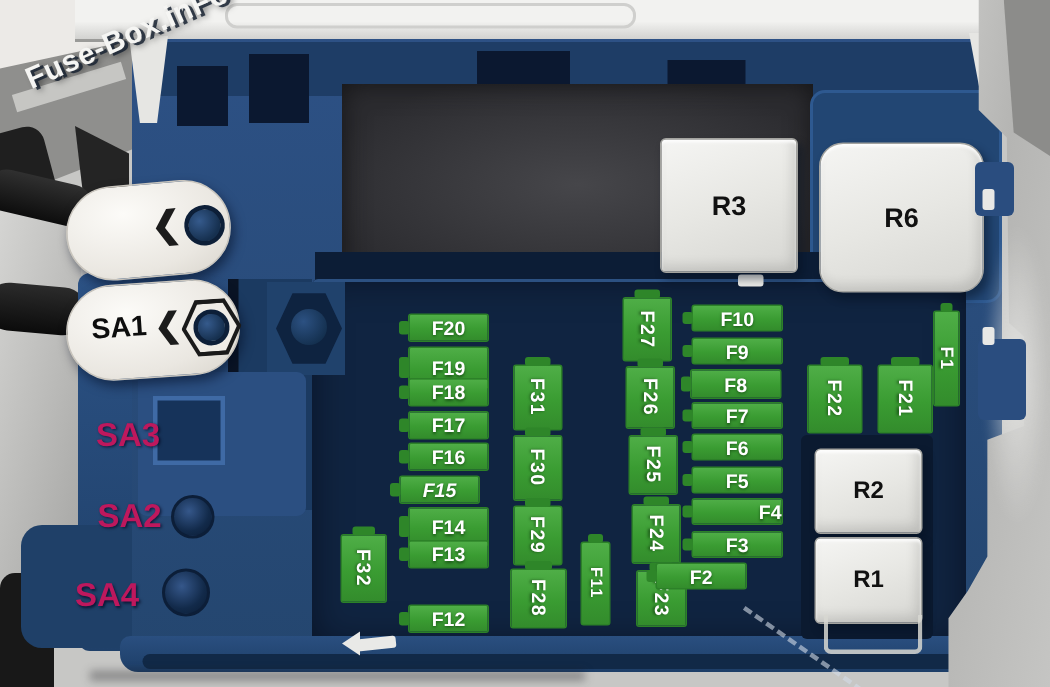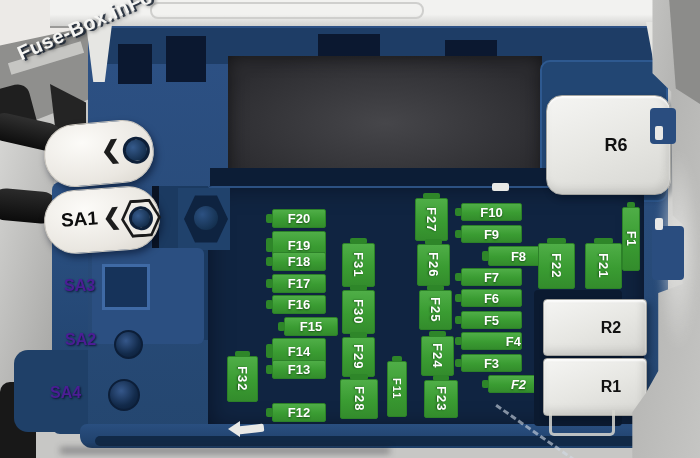--- a/index.html
+++ b/index.html
@@ -20,24 +20,24 @@
   .fuse.v::before{content:"";position:absolute;top:-6px;left:24%;height:6px;width:52%;
         background:#2e8629;border-radius:2px;}
 
   
   .relay{position:absolute;display:flex;align-items:center;justify-content:center;
         font-weight:bold;font-size:18px;color:#111;
         background:linear-gradient(160deg,#f5f5f3 0%,#e7e7e3 50%,#d6d6d2 100%);
         border:1px solid #a3a39f;border-radius:4px;
         box-shadow:inset 0 2px 2px rgba(255,255,255,.85),inset -3px -4px 8px rgba(0,0,0,.12),
                    3px 4px 6px rgba(5,15,30,.45);}
-  .relay.rounded{border-radius:16px;padding-left:15px;}
-  .relay.small{font-size:16px;padding-left:32px;}
-
-  .sa-label{position:absolute;color:#4c1d95;font-weight:bold;font-size:16px;
+  .relay.rounded{border-radius:16px;}
+  .relay.small{font-size:16px;}
+
+  .sa-label{position:absolute;color:#be185d;font-weight:bold;font-size:22px;
         text-shadow:1px 1px 2px rgba(0,0,25,.65);}
 
   .oval{position:absolute;background:radial-gradient(ellipse at 35% 30%,#fcfbf8,#eae7e1 65%,#d9d5cd);
         border-radius:40px;border:1px solid #c9c5bd;
         box-shadow:2px 4px 7px rgba(0,10,30,.5);}
 
   .wm{position:absolute;left:14px;top:44px;transform:rotate(-24deg);transform-origin:left top;
       font-weight:bold;font-size:20px;letter-spacing:.5px;color:#f5f5f3;white-space:nowrap;
       text-shadow:2px 2px 0 rgba(25,35,50,.85),3px 3px 4px rgba(0,0,0,.5);}
 
@@ -83,40 +83,43 @@
   <div class="a" style="left:102px;top:264px;width:48px;height:46px;background:#16335a;border:3px solid #3f6aa5;box-sizing:border-box;"></div>
 
   <div class="a" style="left:80px;top:424px;width:575px;height:24px;background:linear-gradient(180deg,#2a4f80,#1d3e67);border-radius:8px 14px 14px 14px;"></div>
   <div class="a" style="left:95px;top:436px;width:545px;height:10px;background:#112947;border-radius:6px;"></div>
   <div class="a" style="left:60px;top:447px;width:330px;height:7px;background:rgba(30,30,35,.35);filter:blur(3px);"></div>
 
   <div class="a" style="left:86px;top:24px;width:26px;height:58px;background:#e6e6e3;clip-path:polygon(0 0,100% 0,72% 100%,28% 100%);"></div>
   <div class="a" style="left:646px;top:22px;width:36px;height:48px;background:#e6e6e3;clip-path:polygon(0 0,100% 0,70% 100%,25% 100%);"></div>
   <div class="a" style="left:492px;top:183px;width:17px;height:8px;background:#e9e9e6;border-radius:2px;"></div>
 
+  <div class="relay" style="left:440px;top:92px;width:90px;height:88px;">
+      <span>R3</span>
+    </div>
   <div class="relay rounded" style="left:546px;top:95px;width:108px;height:98px;">
       <span>R6</span>
     </div>
 
   <div class="fuse h" style="left:272px;top:209px;width:54px;height:19px;">
       <span>F20</span>
     </div>
   <div class="fuse h" style="left:272px;top:231px;width:54px;height:28px;">
       <span>F19</span>
     </div>
   <div class="fuse h" style="left:272px;top:252px;width:54px;height:19px;">
       <span>F18</span>
     </div>
   <div class="fuse h" style="left:272px;top:274px;width:54px;height:19px;">
       <span>F17</span>
     </div>
   <div class="fuse h" style="left:272px;top:295px;width:54px;height:19px;text-align:center;">
       <span>F16</span>
     </div>
-  <div class="fuse h" style="left:284px;top:317px;width:54px;height:19px;">
+  <div class="fuse h" style="left:266px;top:317px;width:54px;height:19px;font-style:italic;">
       <span>F15</span>
     </div>
   <div class="fuse h" style="left:272px;top:338px;width:54px;height:26px;">
       <span>F14</span>
     </div>
   <div class="fuse h" style="left:272px;top:360px;width:54px;height:19px;">
       <span>F13</span>
     </div>
   <div class="fuse h" style="left:272px;top:403px;width:54px;height:19px;">
       <span>F12</span>
@@ -157,39 +160,39 @@
   <div class="fuse v" style="left:424px;top:380px;width:34px;height:38px;">
       <span>F23</span>
     </div>
 
   <div class="fuse h" style="left:461px;top:203px;width:61px;height:18px;">
       <span>F10</span>
     </div>
   <div class="fuse h" style="left:461px;top:225px;width:61px;height:18px;">
       <span>F9</span>
     </div>
-  <div class="fuse h" style="left:488px;top:246px;width:61px;height:20px;">
+  <div class="fuse h" style="left:460px;top:246px;width:61px;height:20px;">
       <span>F8</span>
     </div>
   <div class="fuse h" style="left:461px;top:268px;width:61px;height:18px;">
       <span>F7</span>
     </div>
   <div class="fuse h" style="left:461px;top:289px;width:61px;height:18px;">
       <span>F6</span>
     </div>
   <div class="fuse h" style="left:461px;top:311px;width:61px;height:18px;">
       <span>F5</span>
     </div>
   <div class="fuse h" style="left:461px;top:332px;width:61px;height:18px;justify-content:flex-end;">
       <span>F4</span>
     </div>
   <div class="fuse h" style="left:461px;top:354px;width:61px;height:18px;">
       <span>F3</span>
     </div>
-  <div class="fuse h" style="left:488px;top:375px;width:61px;height:18px;font-style:italic;">
+  <div class="fuse h" style="left:437px;top:375px;width:61px;height:18px;">
       <span>F2</span>
     </div>
 
   <div class="fuse v" style="left:538px;top:243px;width:37px;height:46px;">
       <span>F22</span>
     </div>
   <div class="fuse v" style="left:585px;top:243px;width:37px;height:46px;">
       <span>F21</span>
     </div>
   <div class="fuse v" style="left:622px;top:207px;width:18px;height:64px;font-size:12px;">

